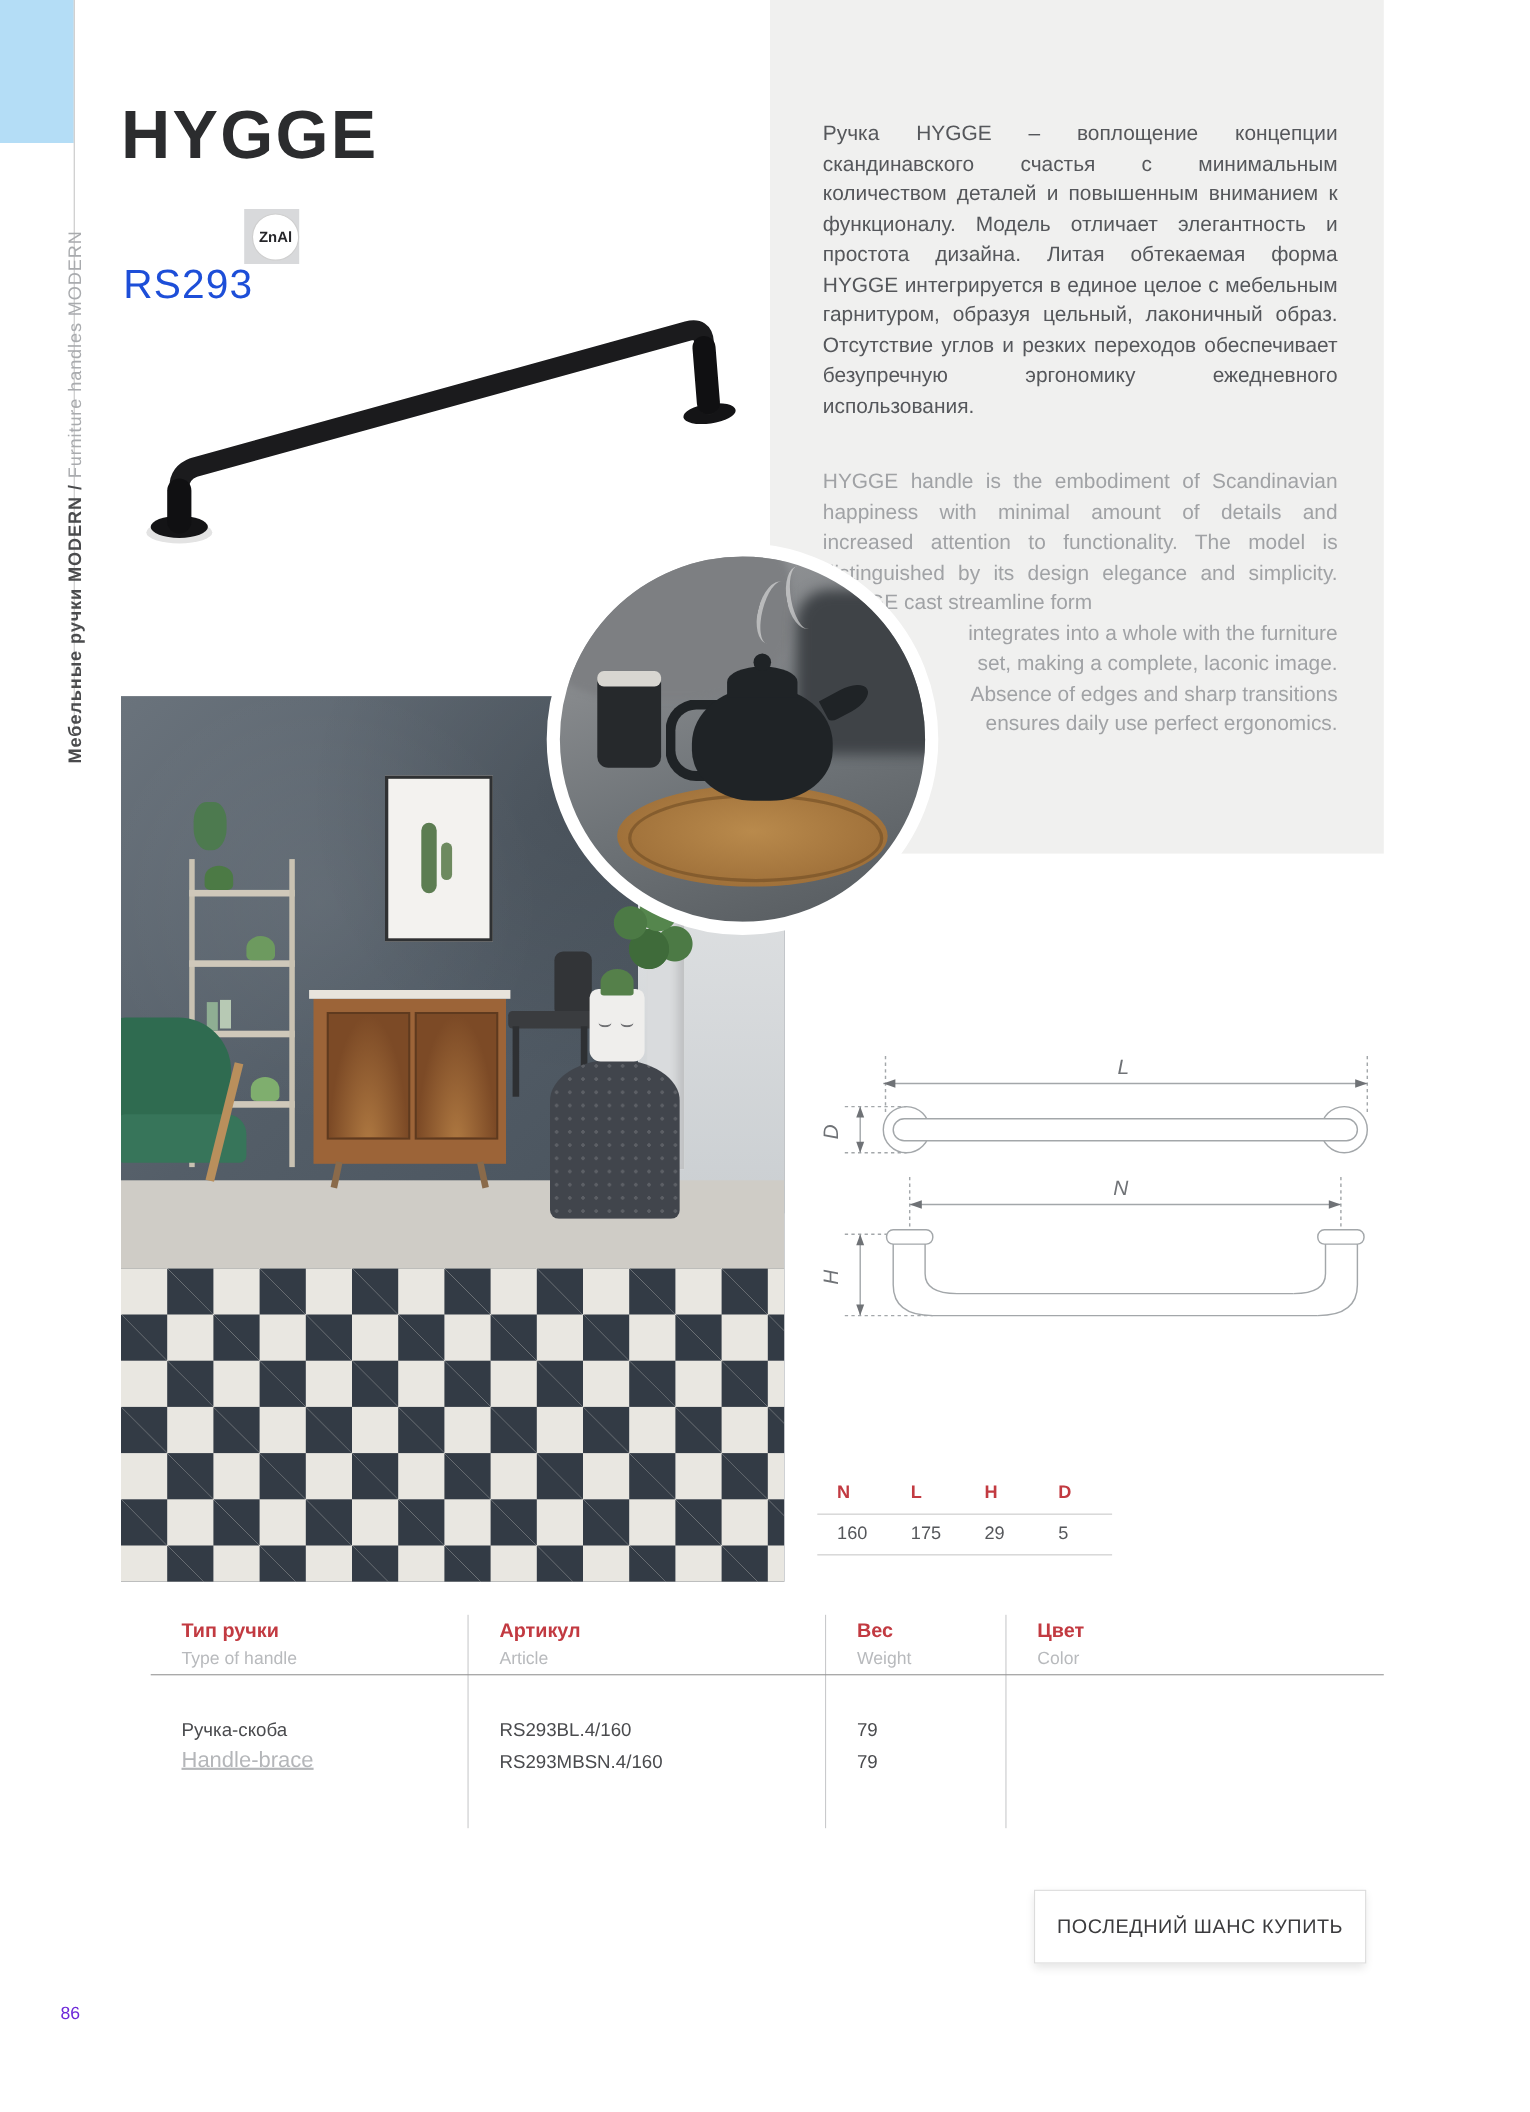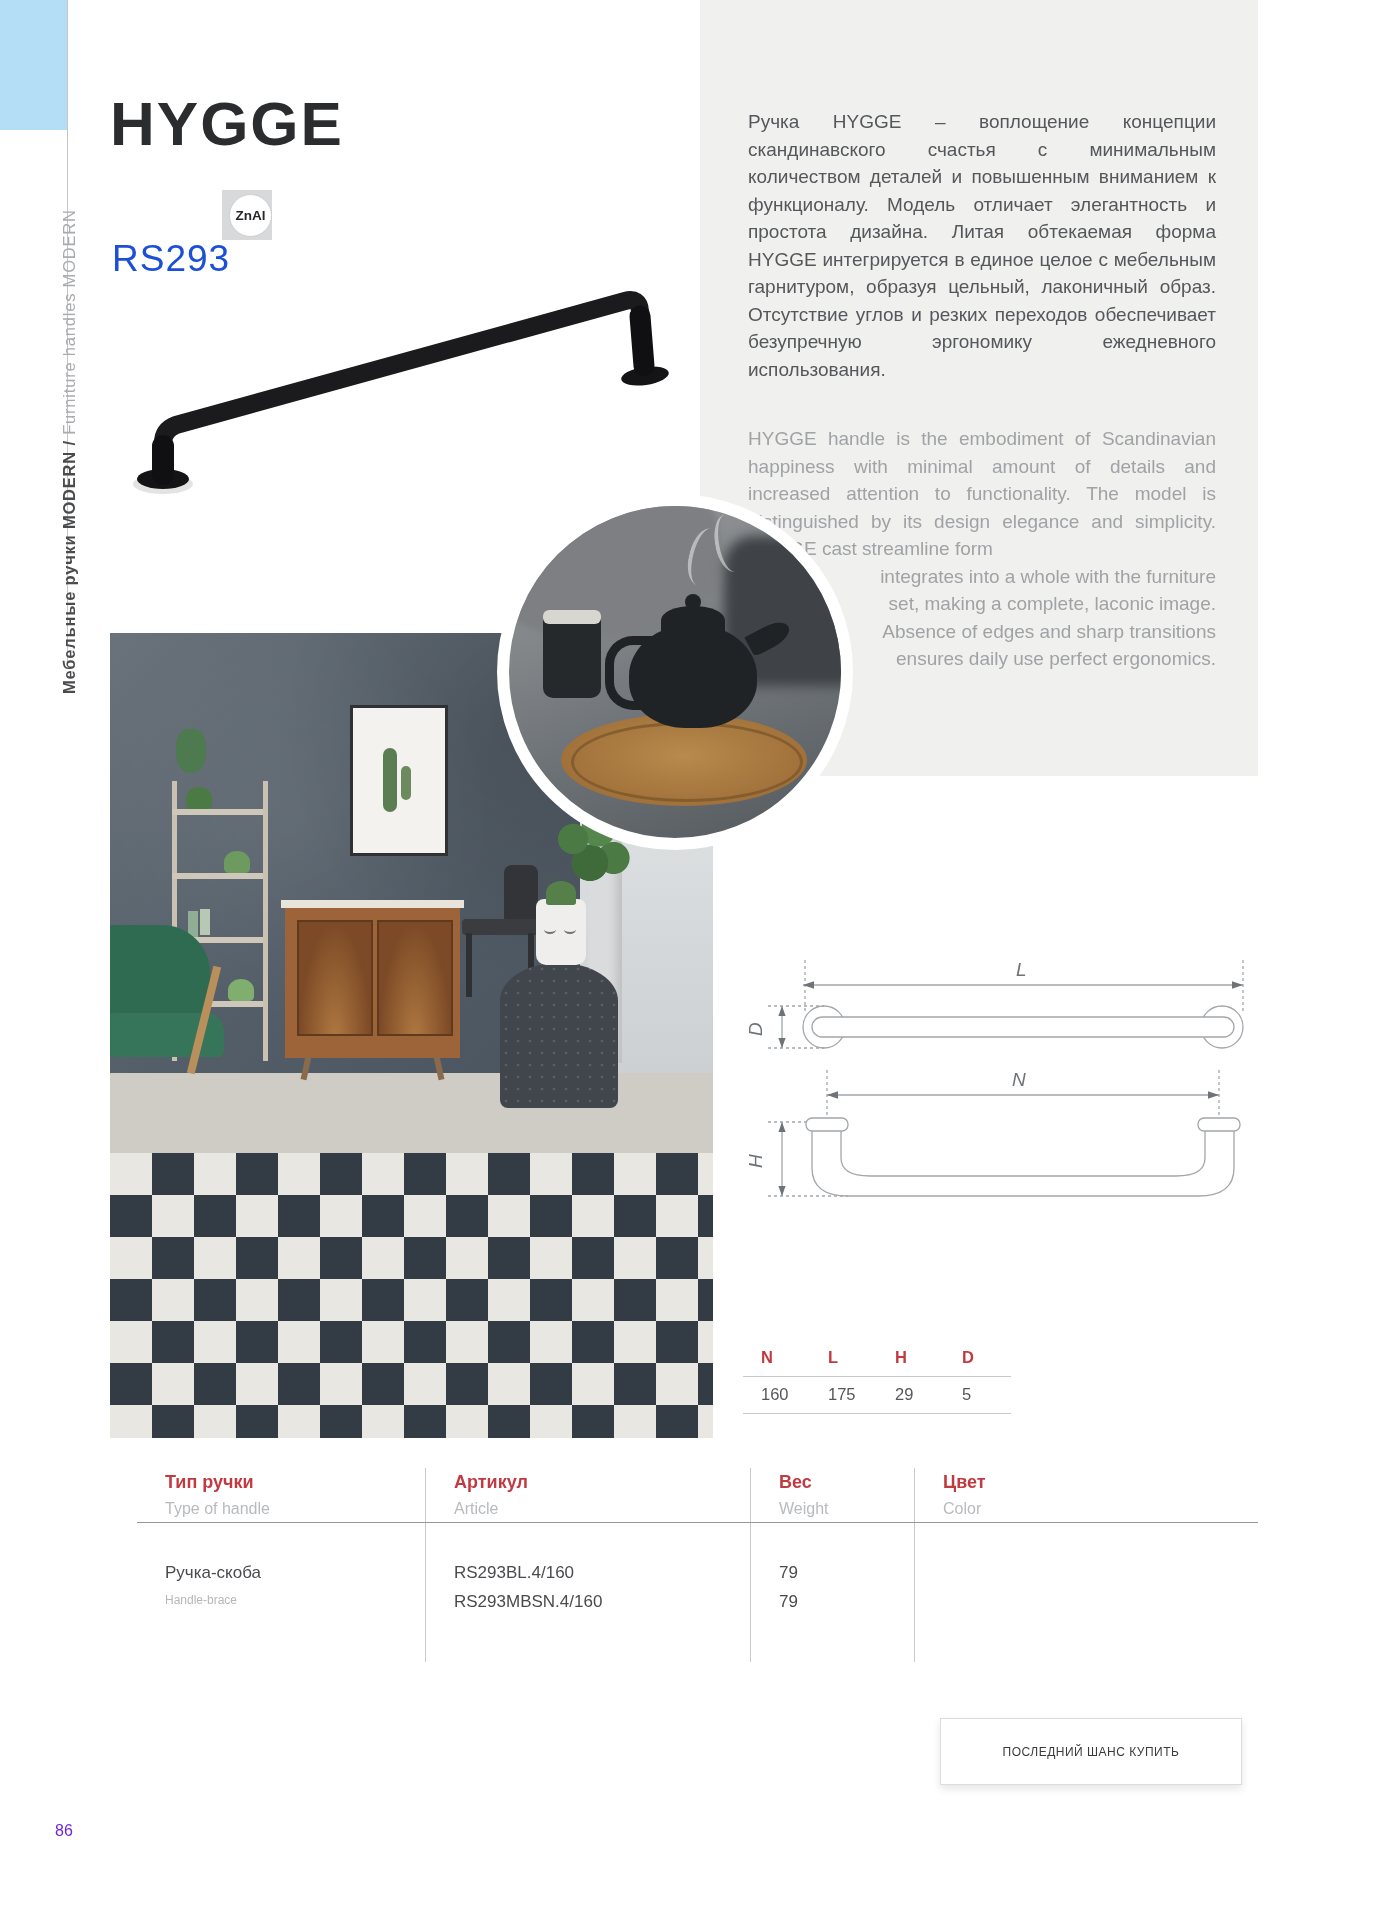--- a/index.html
+++ b/index.html
@@ -109,27 +109,27 @@
   
   .spec{left:137px;top:1468px;width:1121px;height:194px;z-index:2;}
   .spec-grid{display:grid;grid-template-columns:288px 325px 164px 344px;height:100%;}
   .spec-col{padding-left:28px;box-sizing:border-box;}
   .spec-col.bordered{border-left:1px solid #c9cacc;}
   .spec-head-ru{font-size:18px;color:#c23a41;font-weight:700;padding-top:4px;}
   .spec-head-en{font-size:16px;color:#b8babd;padding-top:7px;}
   .spec-rule{position:absolute;left:0;top:54px;width:100%;height:1px;background:#969696;}
   .spec-body{padding-top:40px;}
   .cell-dark{font-size:17px;color:#4a4b4e;line-height:29px;}
-  .cell-gray{font-size:12px;color:#b4b6b9;line-height:26px;}
+  .cell-gray{font-size:20px;color:#b4b6b9;line-height:26px;text-decoration:underline;}
   .color-pair2{margin-top:12px;}
 
   
   .cta{left:940px;top:1718px;width:300px;height:65px;background:#ffffff;border:1px solid #dcdcdc;
     box-shadow:0 4px 8px rgba(0,0,0,.10);display:flex;align-items:center;justify-content:center;
-    font-size:12px;color:#3b3b3d;letter-spacing:.5px;cursor:pointer;z-index:4;}
+    font-size:18px;color:#3b3b3d;letter-spacing:.5px;cursor:pointer;z-index:4;}
 
   .page-number{left:55px;top:1822px;font-size:16px;color:#6d28d9;}
 </style>
 </head>
 <body>
 
 <div class="page">
 
   <div class="abs blue-corner"></div>
   <div class="abs side-line"></div>

